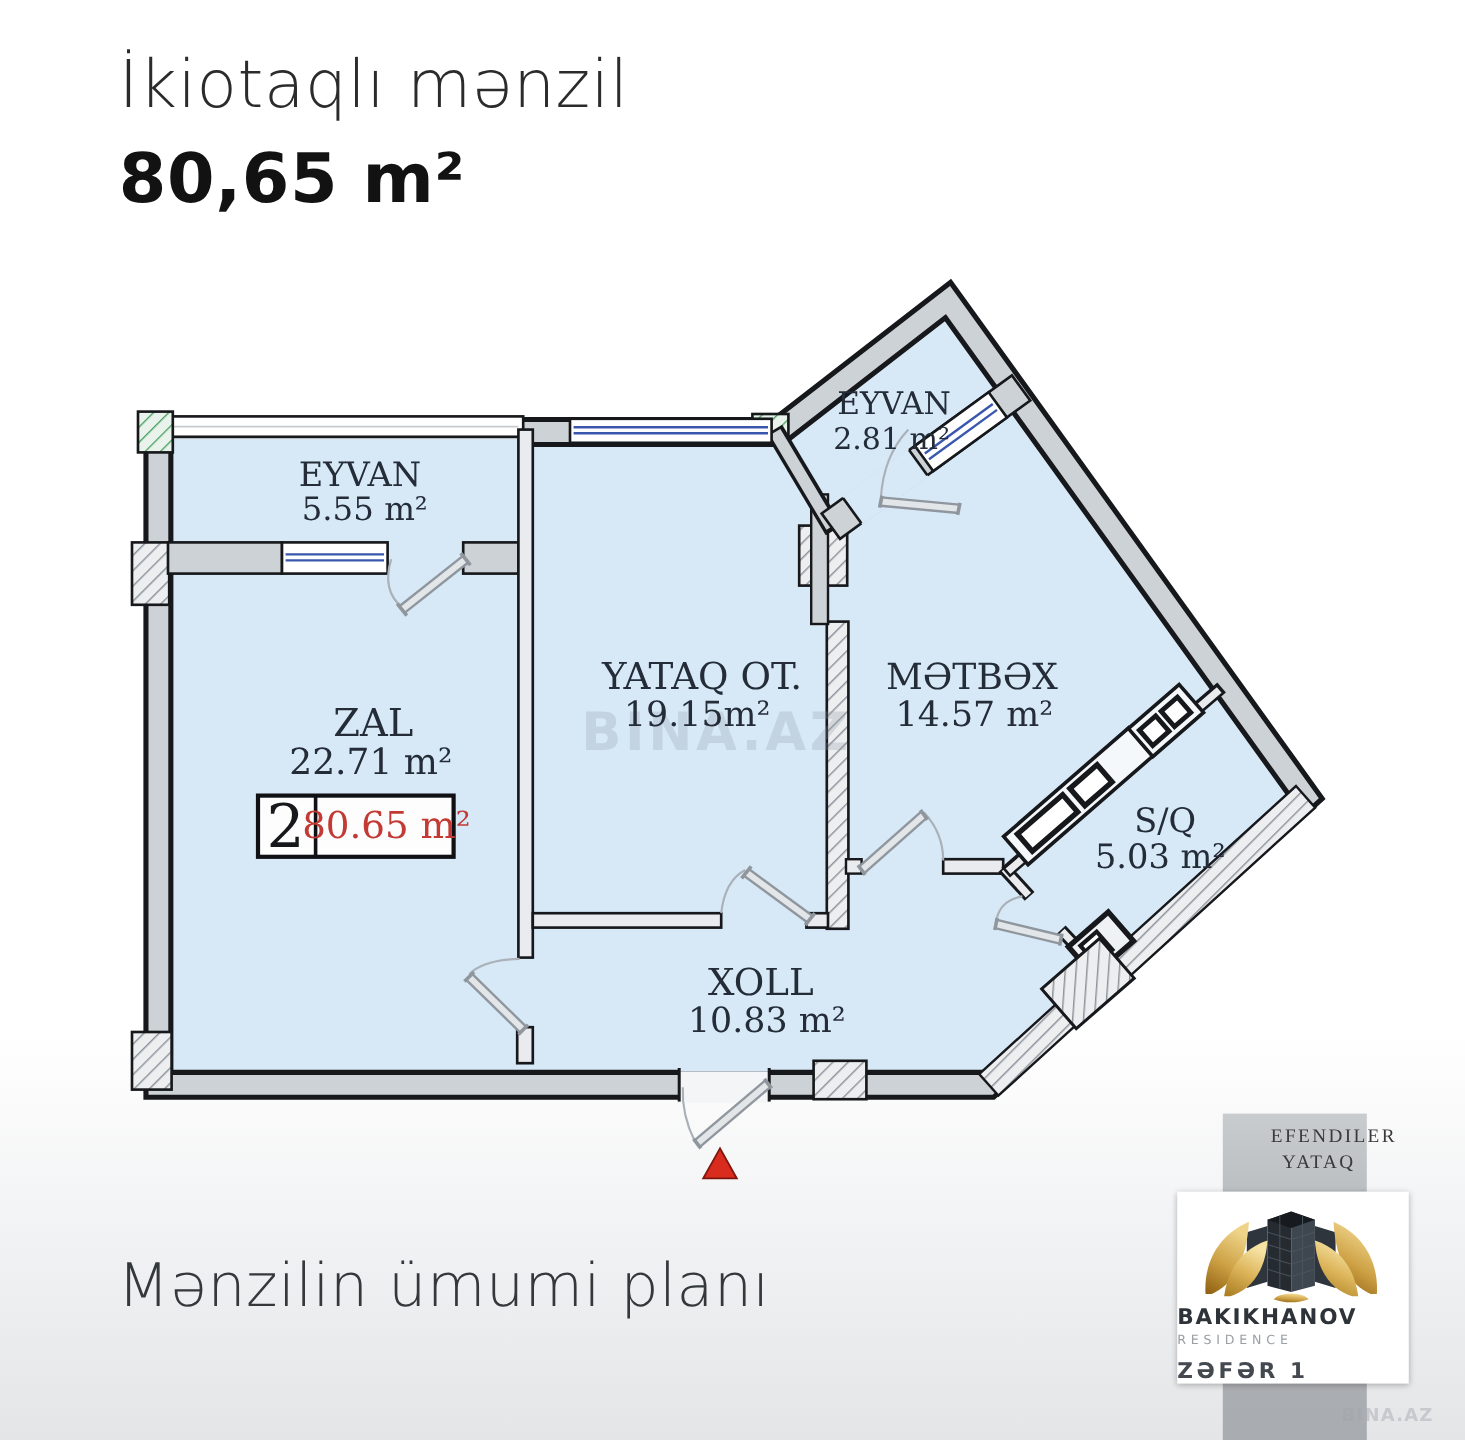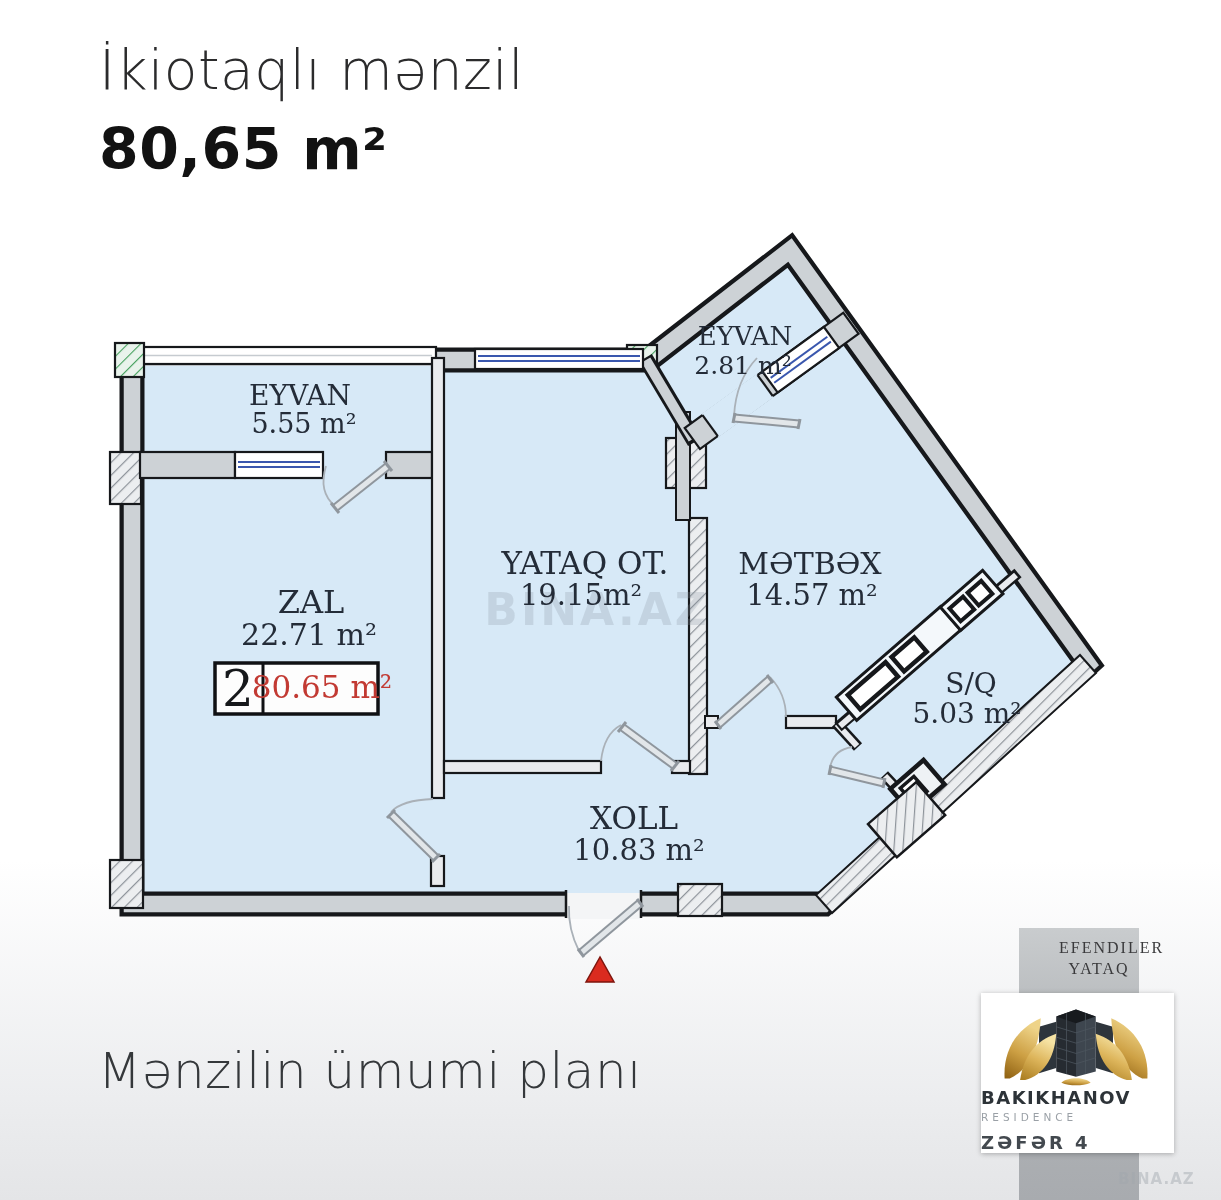--- a/index.html
+++ b/index.html
@@ -288,18 +288,18 @@
       <g>
         <path d="M12,90 C10,58 26,32 54,20 C52,56 40,80 18,90 Z" fill="url(#goldA)"></path>
         <path d="M178,90 C180,58 164,32 136,20 C138,56 150,80 172,90 Z" fill="url(#goldA)"></path>
         <path d="M30,92 C34,64 48,46 72,38 C70,68 56,86 36,92 Z" fill="url(#goldB)"></path>
         <path d="M160,92 C156,64 142,46 118,38 C120,68 134,86 154,92 Z" fill="url(#goldB)"></path>
         <path d="M78,95 C84,88 106,88 112,95 C102,99 88,99 78,95 Z" fill="url(#goldA)"></path>
       </g>
     </svg>
     <div class="brand">BAKIKHANOV</div>
     <div class="brand-sub">RESIDENCE</div>
-    <div class="project">ZƏFƏR 4</div>
+    <div class="project">ZƏFƏR 1</div>
   </div>
 
   <div class="wm-small">BINA.AZ</div>
 
 </div>
 
 </body></html>

